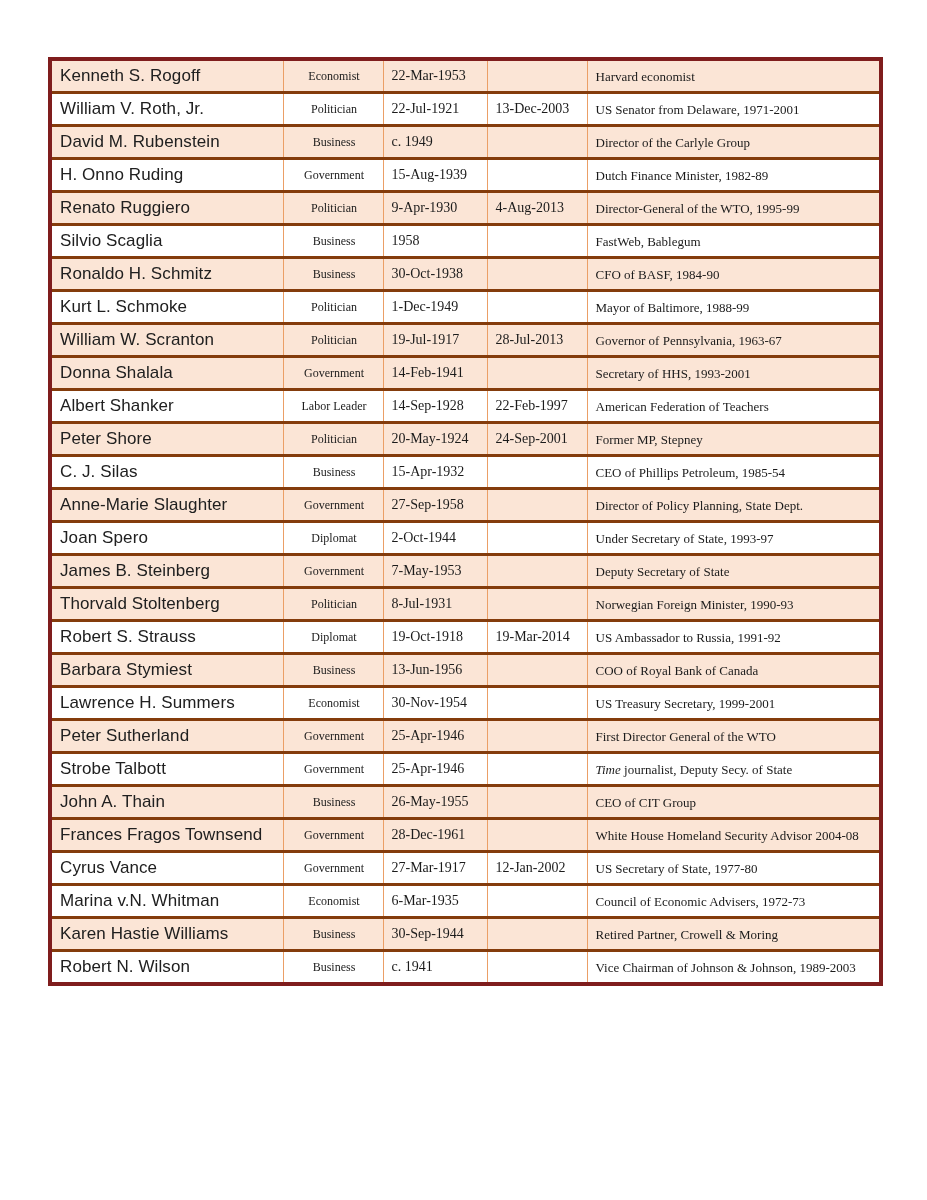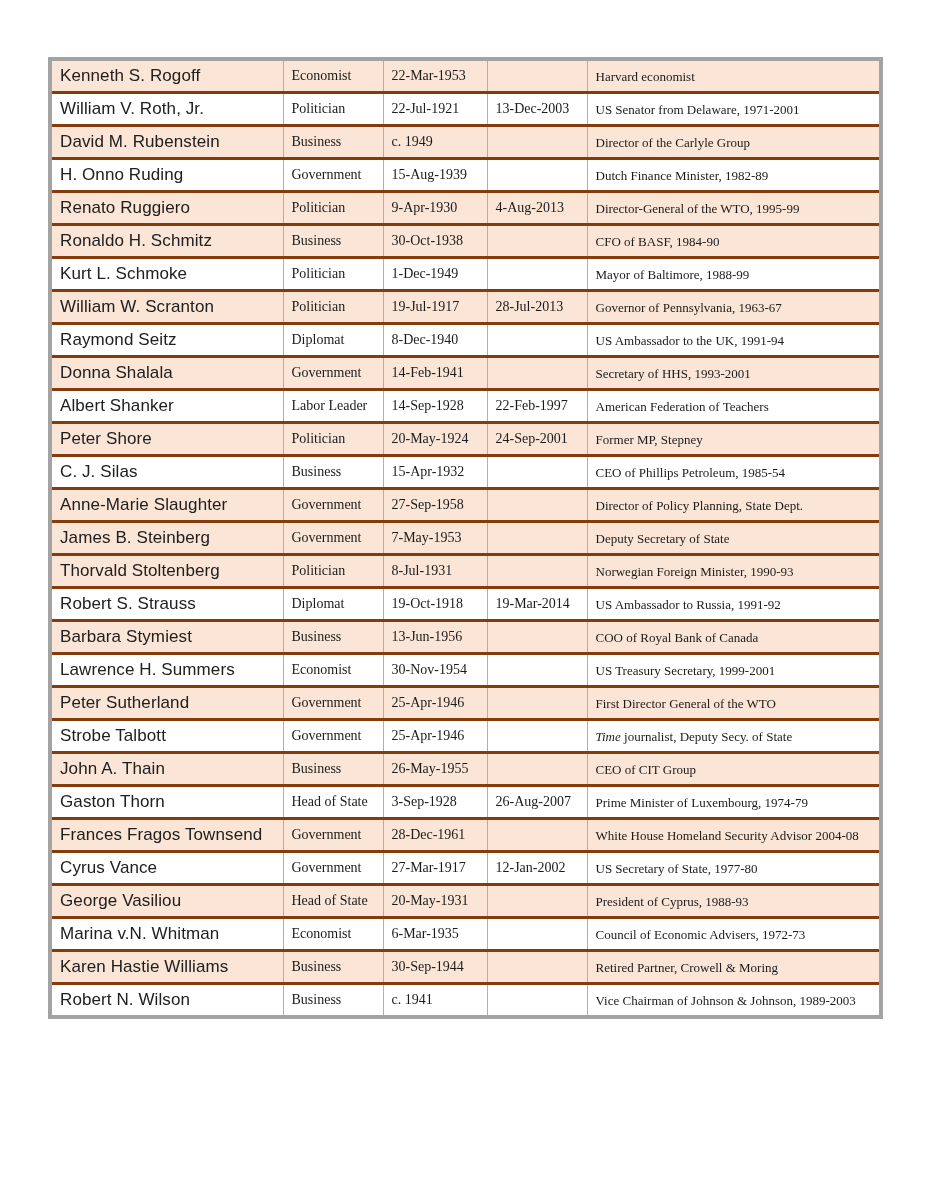--- a/index.html
+++ b/index.html
@@ -17,21 +17,21 @@
   .table-wrap {
     position: absolute;
     left: 48px;
     top: 57px;
     width: 831px;
   }
   table.member-table {
     border-collapse: collapse;
     table-layout: fixed;
     width: 831px;
-    border: 4px solid #a3a3a3;
+    border: 4px solid #7f1d1d;
     padding-left: 19px;
   }
   table.member-table td {
     border-top: 3px solid #843c0c;
     border-bottom: 3px solid #843c0c;
     border-left: 1px solid #eb9f66;
     border-right: 1px solid #eb9f66;
     vertical-align: middle;
     height: 28px;
     padding: 1px 6px 1px 8px;
@@ -43,21 +43,22 @@
 
   td.col-name {
     font-family: "Liberation Sans", sans-serif;
     font-size: 17px;
     color: #202020;
     padding-left: 10px;
     letter-spacing: 0.1px;
   }
   td.col-category {
     font-family: "Liberation Serif", serif;
-    font-size: 14px;
+    font-size: 12px;
+    text-align: center;
   }
   td.col-born, td.col-died {
     font-family: "Liberation Serif", serif;
     font-size: 14px;
   }
   td.col-notes {
     font-family: "Liberation Serif", serif;
     font-size: 13px;
     line-height: 19px;
     white-space: normal;
@@ -104,47 +105,47 @@
           <td class="col-died"></td>
           <td class="col-notes">Dutch Finance Minister, 1982-89</td>
         </tr>
         <tr class="shaded">
           <td class="col-name">Renato Ruggiero</td>
           <td class="col-category">Politician</td>
           <td class="col-born">9-Apr-1930</td>
           <td class="col-died">4-Aug-2013</td>
           <td class="col-notes">Director-General of the WTO, 1995-99</td>
         </tr>
+        <tr class="plain">
+          <td class="col-name">Silvio Scaglia</td>
+          <td class="col-category">Business</td>
+          <td class="col-born">1958</td>
+          <td class="col-died"></td>
+          <td class="col-notes">FastWeb, Bablegum</td>
+        </tr>
         <tr class="shaded">
           <td class="col-name">Ronaldo H. Schmitz</td>
           <td class="col-category">Business</td>
           <td class="col-born">30-Oct-1938</td>
           <td class="col-died"></td>
           <td class="col-notes">CFO of BASF, 1984-90</td>
         </tr>
         <tr class="plain">
           <td class="col-name">Kurt L. Schmoke</td>
           <td class="col-category">Politician</td>
           <td class="col-born">1-Dec-1949</td>
           <td class="col-died"></td>
           <td class="col-notes">Mayor of Baltimore, 1988-99</td>
         </tr>
         <tr class="shaded">
           <td class="col-name">William W. Scranton</td>
           <td class="col-category">Politician</td>
           <td class="col-born">19-Jul-1917</td>
           <td class="col-died">28-Jul-2013</td>
           <td class="col-notes">Governor of Pennsylvania, 1963-67</td>
-        </tr>
-        <tr class="plain">
-          <td class="col-name">Raymond Seitz</td>
-          <td class="col-category">Diplomat</td>
-          <td class="col-born">8-Dec-1940</td>
-          <td class="col-died"></td>
-          <td class="col-notes">US Ambassador to the UK, 1991-94</td>
         </tr>
         <tr class="shaded">
           <td class="col-name">Donna Shalala</td>
           <td class="col-category">Government</td>
           <td class="col-born">14-Feb-1941</td>
           <td class="col-died"></td>
           <td class="col-notes">Secretary of HHS, 1993-2001</td>
         </tr>
         <tr class="plain">
           <td class="col-name">Albert Shanker</td>
@@ -167,20 +168,27 @@
           <td class="col-died"></td>
           <td class="col-notes">CEO of Phillips Petroleum, 1985-54</td>
         </tr>
         <tr class="shaded">
           <td class="col-name">Anne-Marie Slaughter</td>
           <td class="col-category">Government</td>
           <td class="col-born">27-Sep-1958</td>
           <td class="col-died"></td>
           <td class="col-notes">Director of Policy Planning, State Dept.</td>
         </tr>
+        <tr class="plain">
+          <td class="col-name">Joan Spero</td>
+          <td class="col-category">Diplomat</td>
+          <td class="col-born">2-Oct-1944</td>
+          <td class="col-died"></td>
+          <td class="col-notes">Under Secretary of State, 1993-97</td>
+        </tr>
         <tr class="shaded">
           <td class="col-name">James B. Steinberg</td>
           <td class="col-category">Government</td>
           <td class="col-born">7-May-1953</td>
           <td class="col-died"></td>
           <td class="col-notes">Deputy Secretary of State</td>
         </tr>
         <tr class="shaded">
           <td class="col-name">Thorvald Stoltenberg</td>
           <td class="col-category">Politician</td>
@@ -223,47 +231,33 @@
           <td class="col-died"></td>
           <td class="col-notes"><i>Time</i> journalist, Deputy Secy. of State</td>
         </tr>
         <tr class="shaded">
           <td class="col-name">John A. Thain</td>
           <td class="col-category">Business</td>
           <td class="col-born">26-May-1955</td>
           <td class="col-died"></td>
           <td class="col-notes">CEO of CIT Group</td>
         </tr>
-        <tr class="plain">
-          <td class="col-name">Gaston Thorn</td>
-          <td class="col-category">Head of State</td>
-          <td class="col-born">3-Sep-1928</td>
-          <td class="col-died">26-Aug-2007</td>
-          <td class="col-notes">Prime Minister of Luxembourg, 1974-79</td>
-        </tr>
         <tr class="shaded">
           <td class="col-name">Frances Fragos Townsend</td>
           <td class="col-category">Government</td>
           <td class="col-born">28-Dec-1961</td>
           <td class="col-died"></td>
           <td class="col-notes">White House Homeland Security Advisor 2004-08</td>
         </tr>
         <tr class="plain">
           <td class="col-name">Cyrus Vance</td>
           <td class="col-category">Government</td>
           <td class="col-born">27-Mar-1917</td>
           <td class="col-died">12-Jan-2002</td>
           <td class="col-notes">US Secretary of State, 1977-80</td>
-        </tr>
-        <tr class="shaded">
-          <td class="col-name">George Vasiliou</td>
-          <td class="col-category">Head of State</td>
-          <td class="col-born">20-May-1931</td>
-          <td class="col-died"></td>
-          <td class="col-notes">President of Cyprus, 1988-93</td>
         </tr>
         <tr class="plain">
           <td class="col-name">Marina v.N. Whitman</td>
           <td class="col-category">Economist</td>
           <td class="col-born">6-Mar-1935</td>
           <td class="col-died"></td>
           <td class="col-notes">Council of Economic Advisers, 1972-73</td>
         </tr>
         <tr class="shaded">
           <td class="col-name">Karen Hastie Williams</td>

